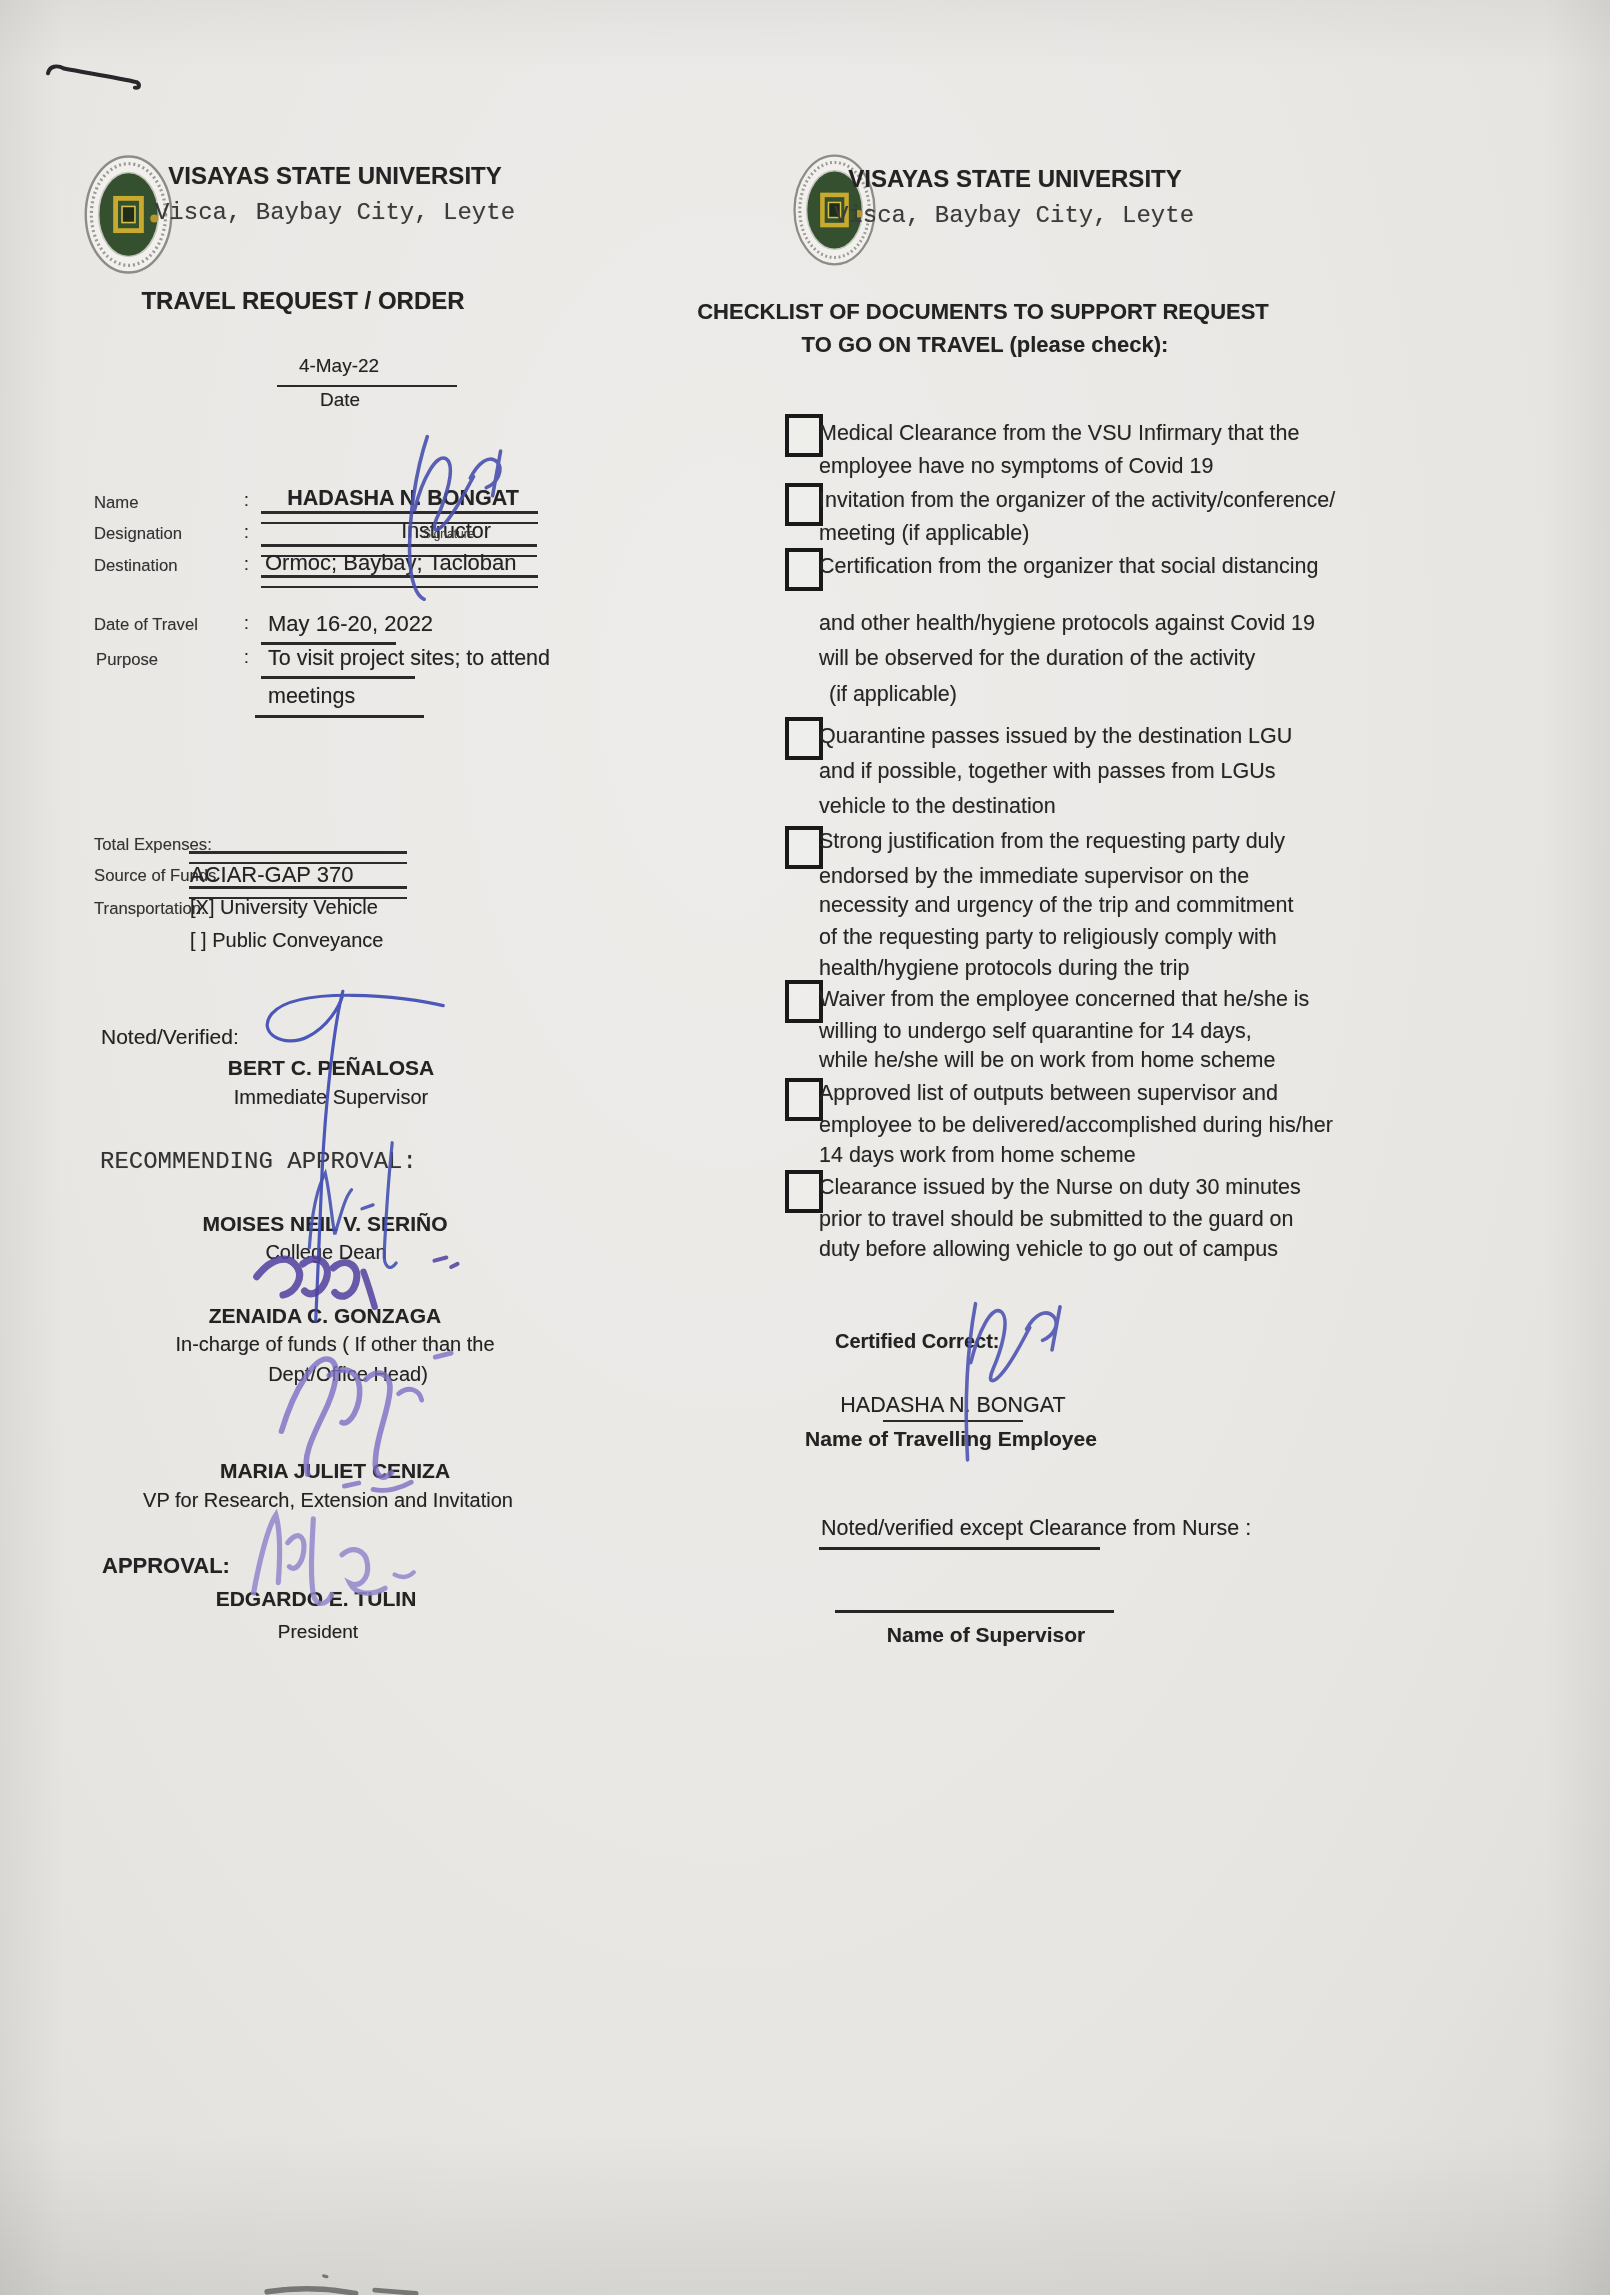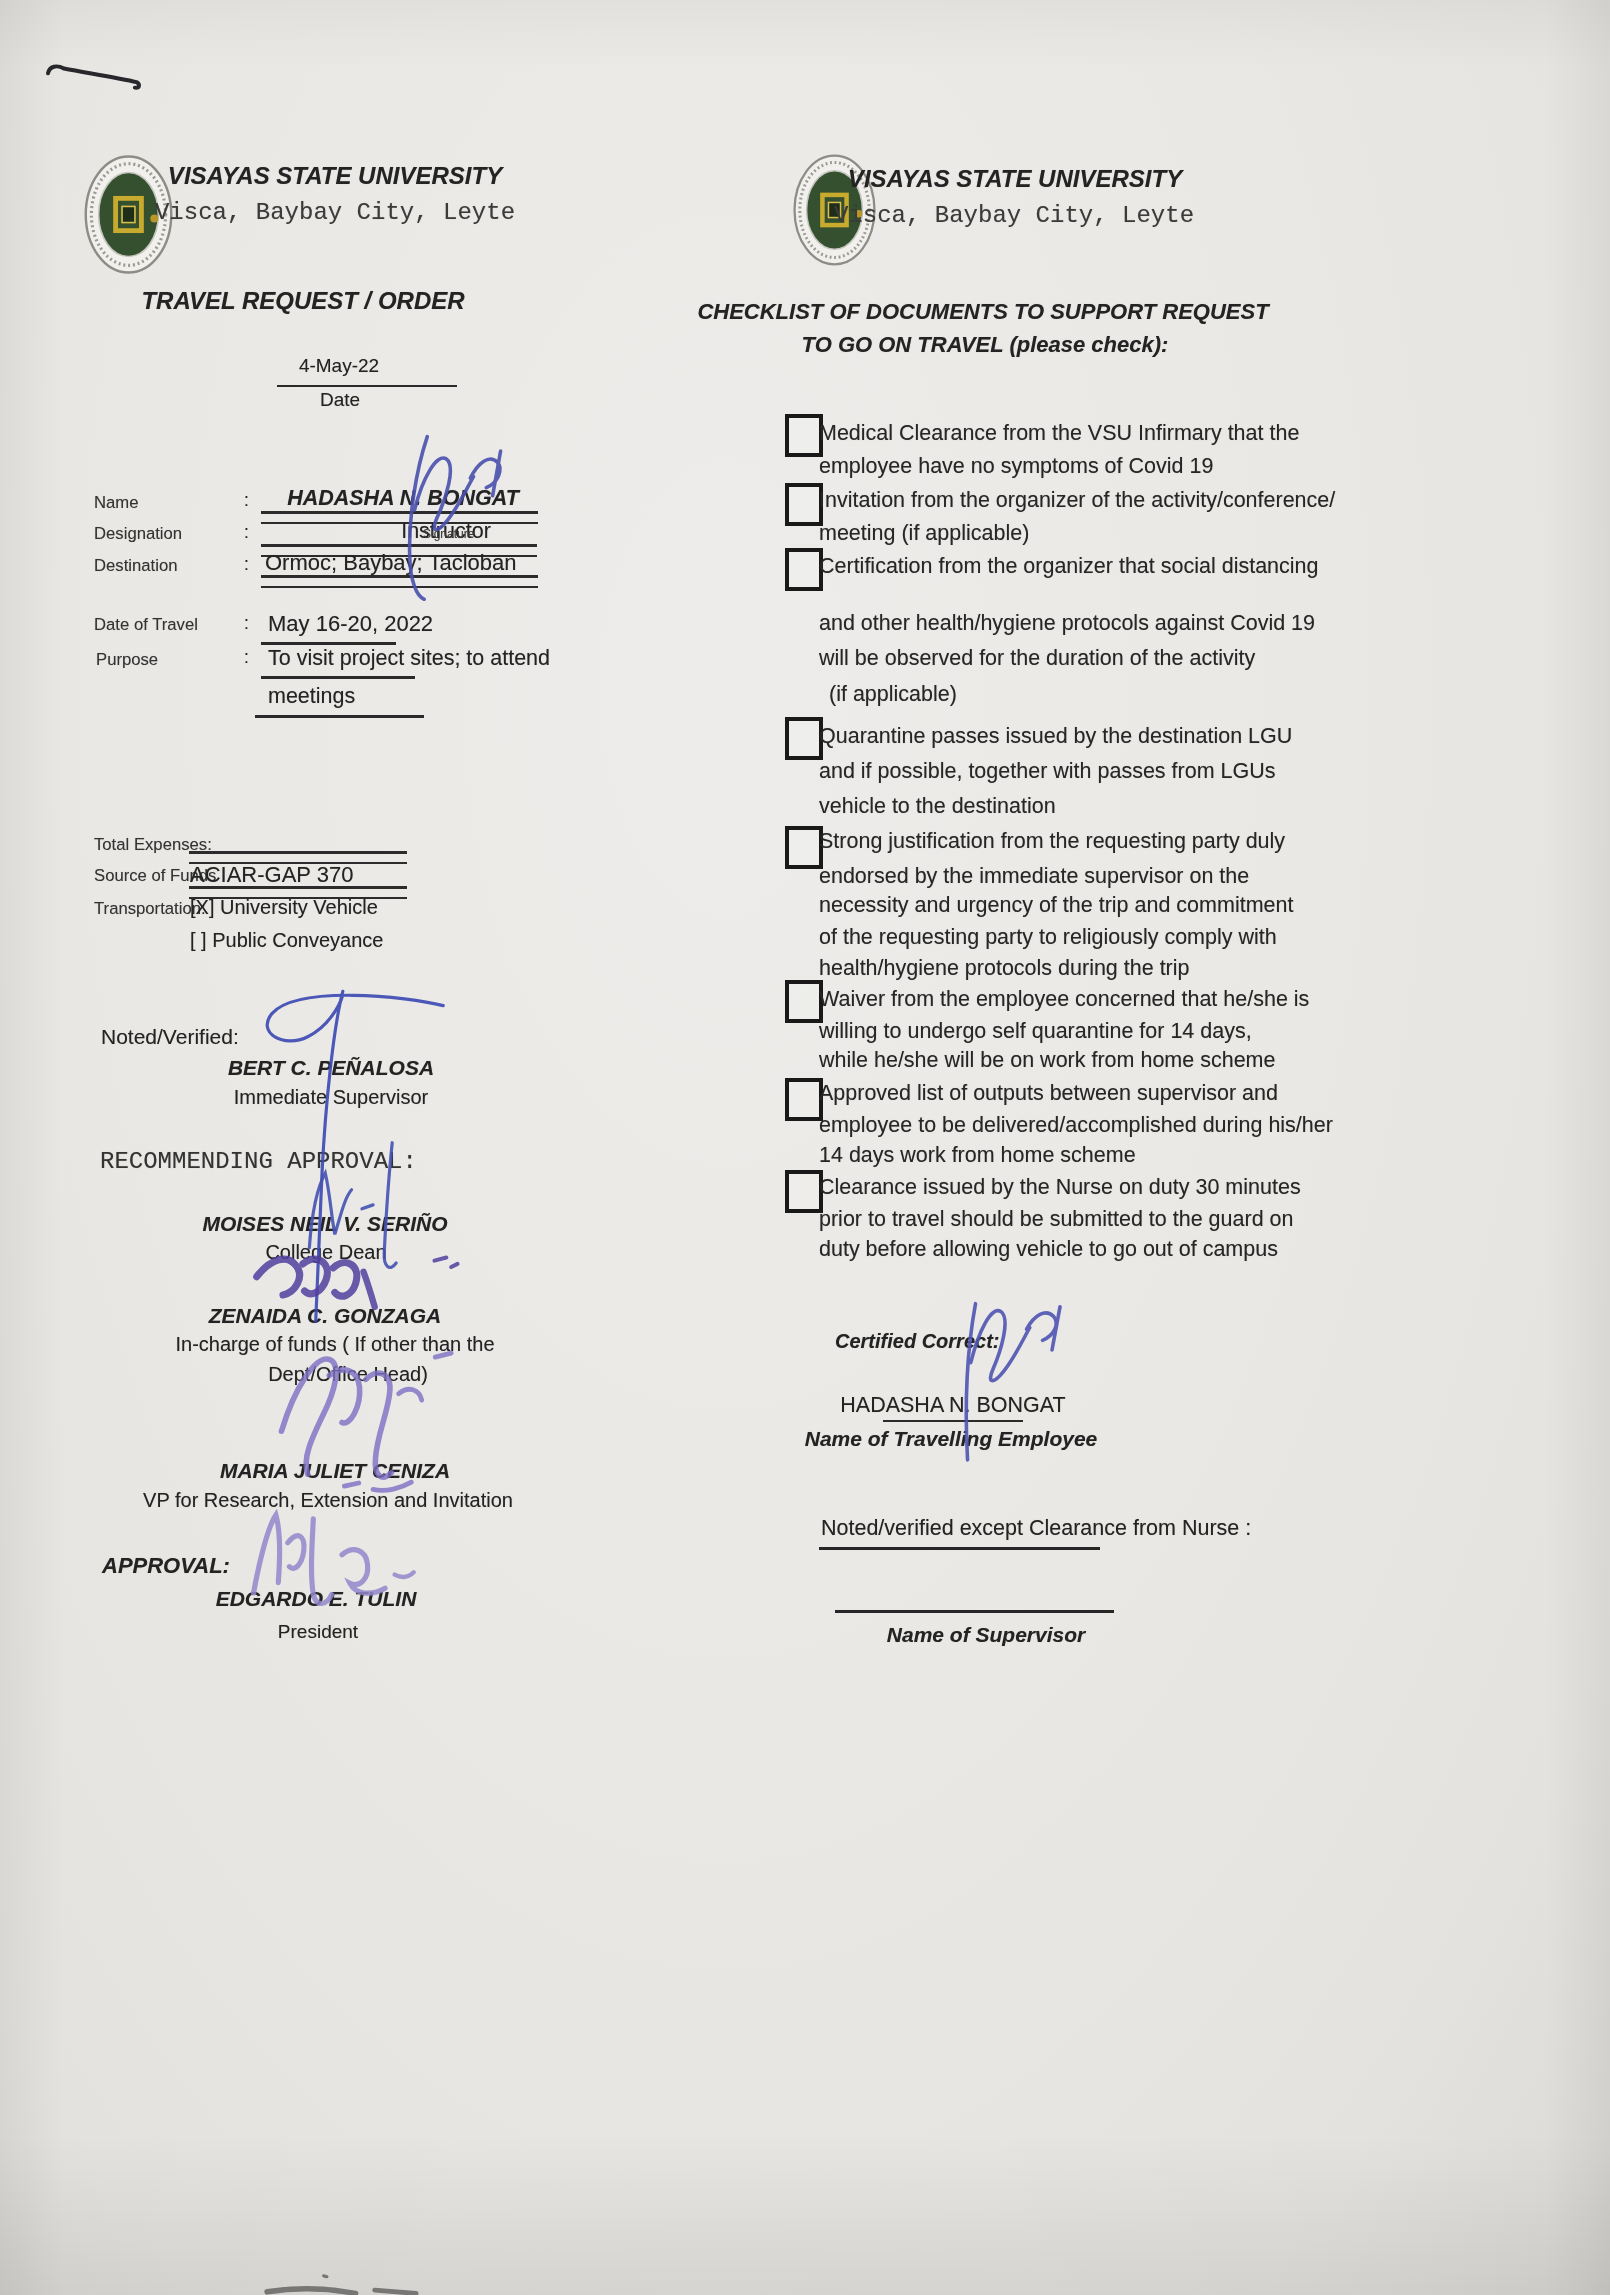--- a/index.html
+++ b/index.html
@@ -6,21 +6,21 @@
   #paper{
     position:relative;width:1610px;height:2295px;overflow:hidden;
     font-family:"Liberation Sans","DejaVu Sans",sans-serif;color:#232323;
     background:
       linear-gradient(180deg, rgba(0,0,0,0.04) 0%, rgba(0,0,0,0) 3%, rgba(0,0,0,0) 93%, rgba(0,0,0,0.07) 100%),
       linear-gradient(90deg, rgba(0,0,0,0.05) 0%, rgba(0,0,0,0) 4%, rgba(0,0,0,0) 96%, rgba(0,0,0,0.05) 100%),
       radial-gradient(ellipse at 45% 30%, #edecea 0%, #e9e8e5 50%, #e3e2df 82%, #d9d8d5 100%);
   }
   .t{position:absolute;white-space:nowrap;font-size:21px;line-height:1.15;
      text-shadow:0 0 0.8px rgba(50,50,50,0.35);}
-  .b{font-weight:bold;font-style:italic;}
+  .b{font-weight:bold;}
   .c{transform:translateX(-50%);}
   .s20{font-size:12px;color:#3a3a3a;}
   .s21{font-size:16.7px;color:#333;}
   .s22{font-size:17.5px;}
   .s23{font-size:24px;font-family:Liberation Mono, monospace;}
   .s24{font-size:19px;}
   .s25{font-size:20px;}
   .s27{font-size:21.5px;}
   .s28{font-size:22px;}
   .s30{font-size:24px;}

